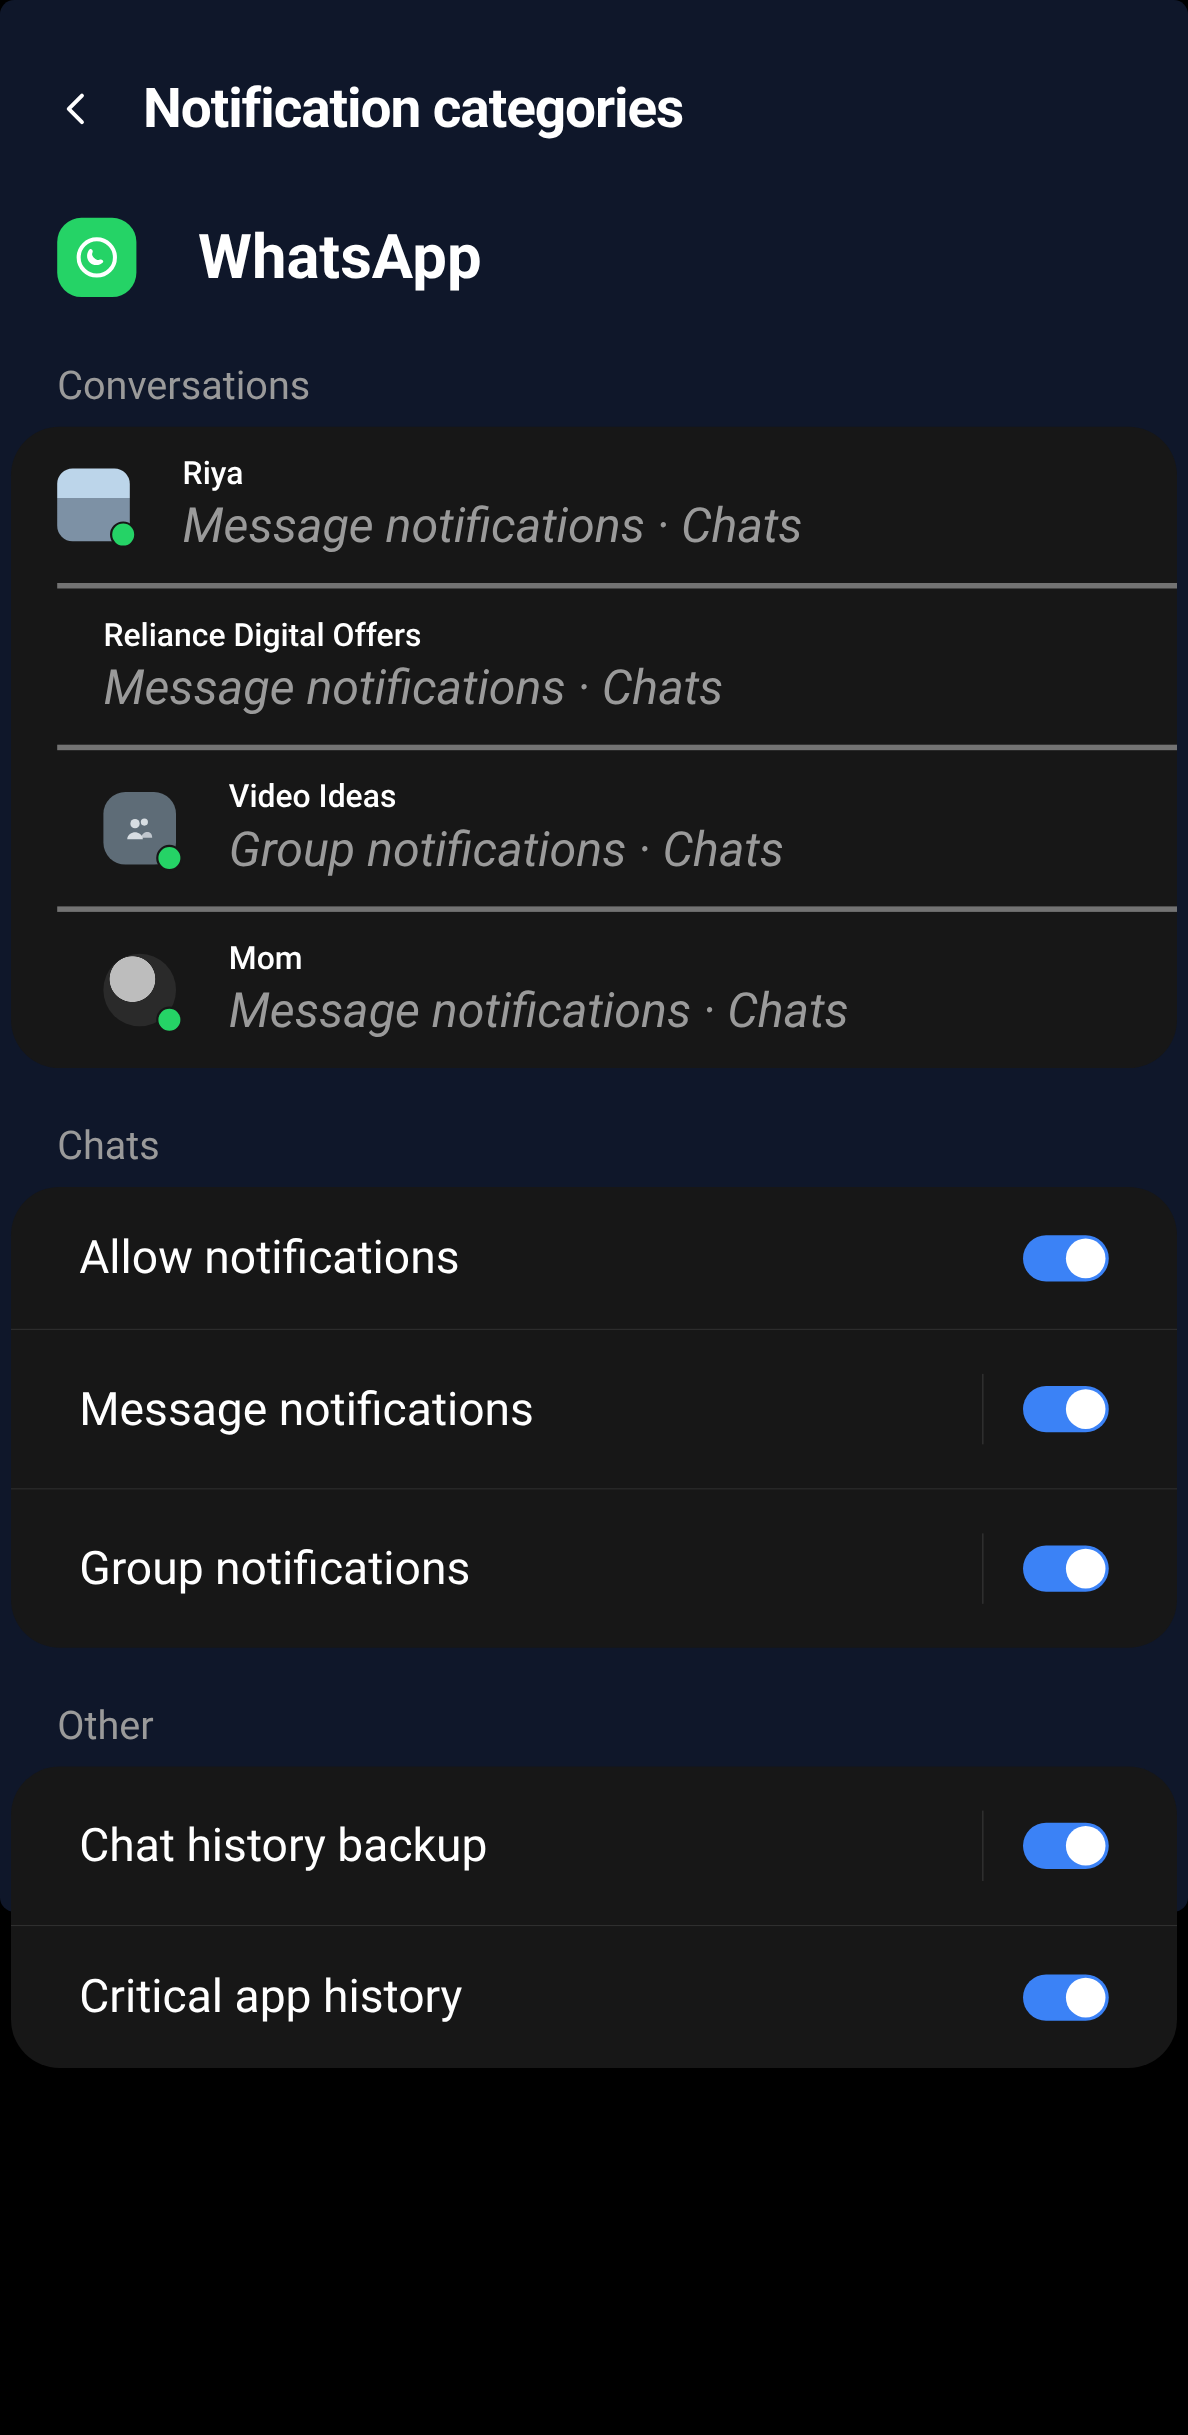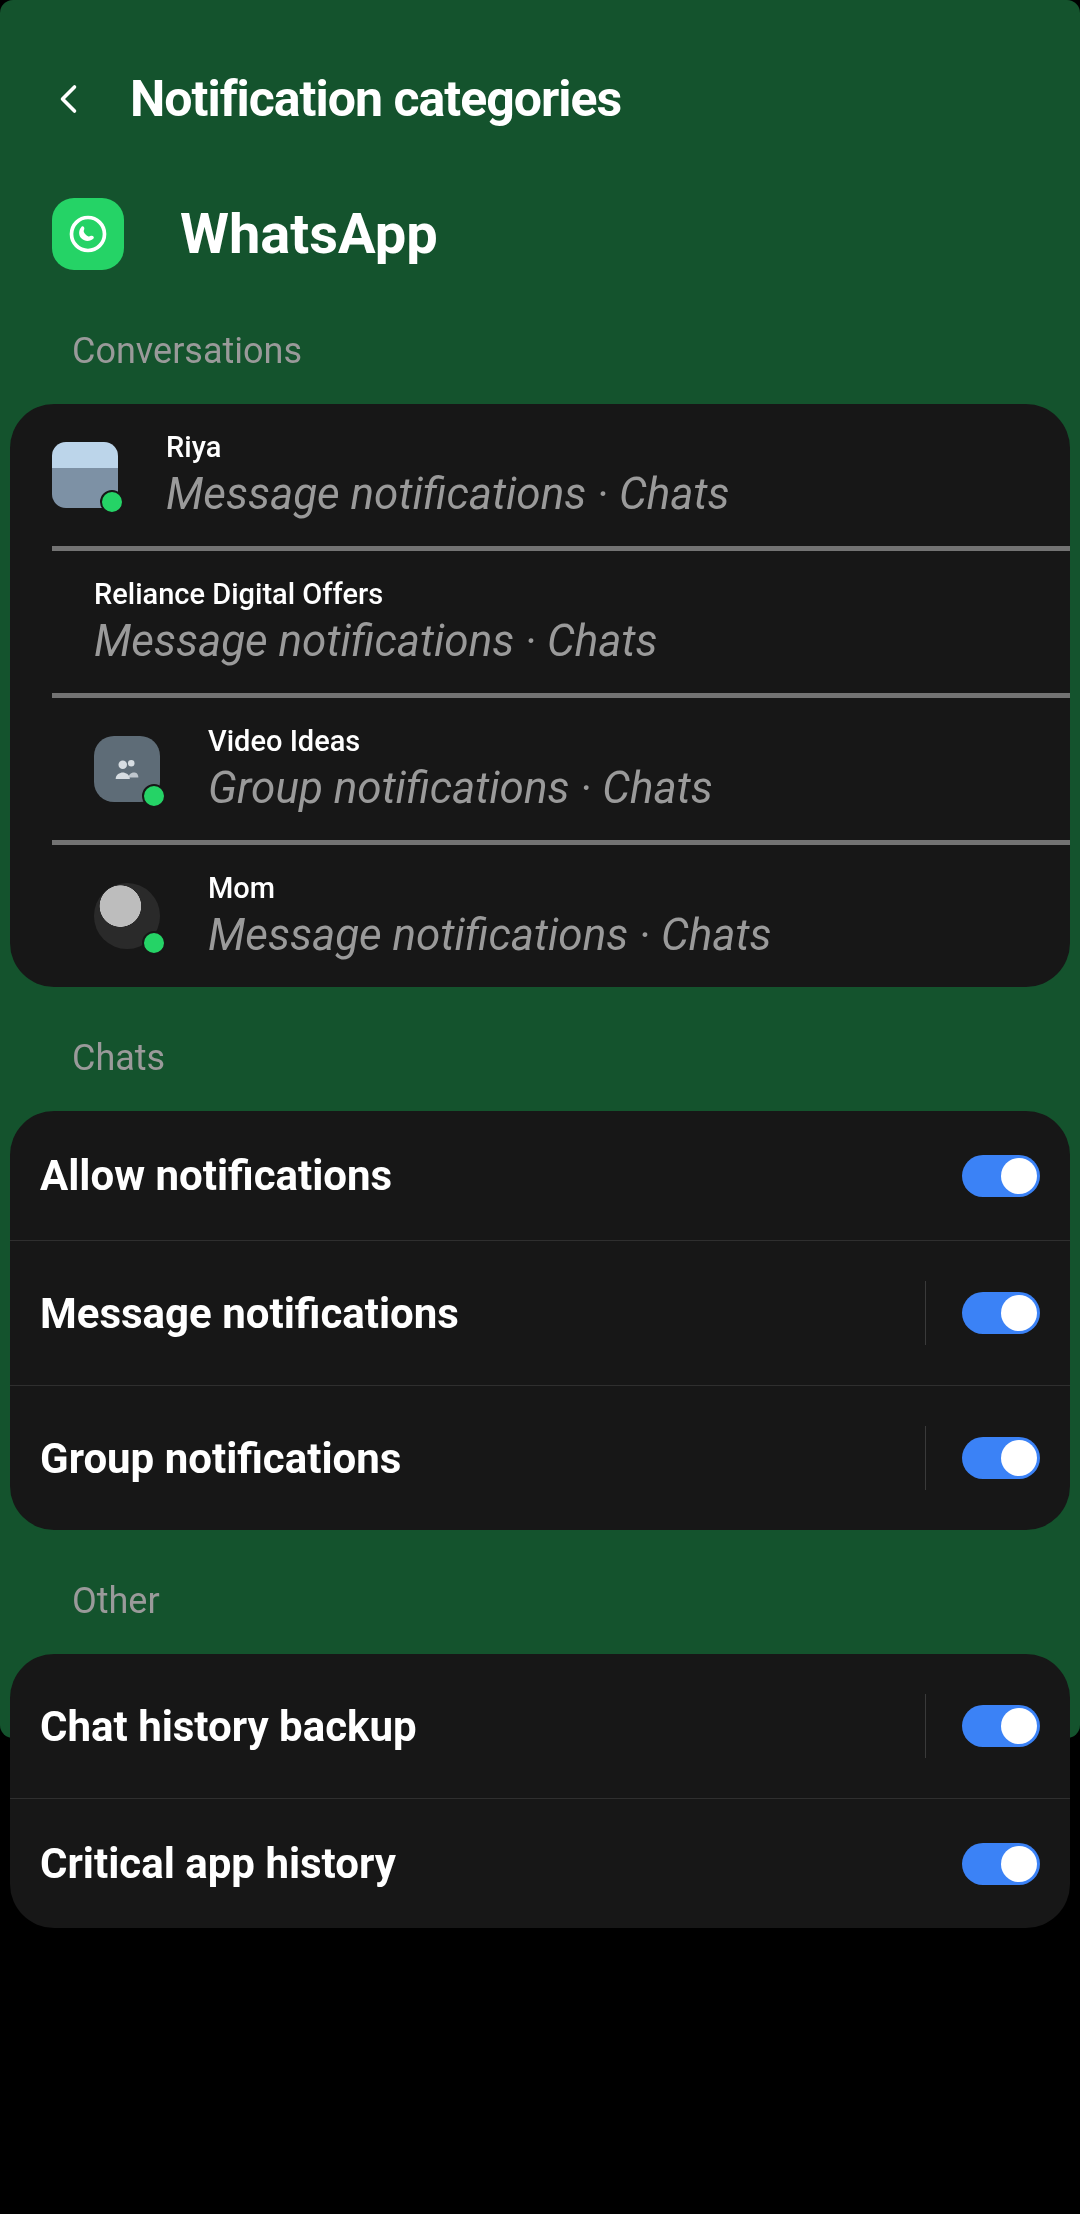--- a/index.html
+++ b/index.html
@@ -1,42 +1,42 @@
 <!DOCTYPE html>
 <html><head>
 <meta charset="utf-8">
 <style>
   * { margin: 0; padding: 0; box-sizing: border-box; }
   html, body { width: 1080px; height: 2214px; background: #000; font-family: -apple-system, BlinkMacSystemFont, "Segoe UI", Roboto, sans-serif; color: #fff; overflow: hidden; }
-  .screen { width: 1080px; height: 1738px; position: relative; background: #14532d; border-radius: 13px; }
+  .screen { width: 1080px; height: 1738px; position: relative; background: #0f172a; border-radius: 13px; }
 
   .header { display: flex; align-items: center; padding: 70px 50px 40px 50px; gap: 40px; }
   .back-icon { width: 40px; height: 40px; display: flex; align-items: center; justify-content: center; }
   .header-title { font-size: 50px; font-weight: 700; letter-spacing: -1px; }
 
   .app-row { display: flex; align-items: center; gap: 56px; padding: 30px 52px 60px 52px; }
   .app-icon { width: 72px; height: 72px; border-radius: 22px; background: #25D366; display: flex; align-items: center; justify-content: center; }
   .app-name { font-size: 56px; font-weight: 700; }
 
-  .section-label { color: #9a9a9a; font-size: 36px; padding: 0 52px 32px 52px; margin-left: 20px; }
+  .section-label { color: #9a9a9a; font-size: 36px; padding: 0 52px 16px 52px; }
 
   .card { background: #171717; border-radius: 44px; margin: 0 10px 50px 10px; overflow: hidden; }
 
   .conv-item { display: flex; align-items: center; gap: 48px; padding: 26px 42px; }
   .conv-item + .conv-item { border-top: 5px solid #737373; margin-left: 42px; }
   .conv-item.no-avatar { padding-left: 42px; }
   .avatar-wrap { position: relative; width: 66px; height: 66px; flex: 0 0 66px; }
   .avatar { width: 66px; height: 66px; border-radius: 14px; background: #555; }
   .avatar.circle { border-radius: 50%; }
   .avatar-badge { position: absolute; right: -6px; bottom: -6px; width: 24px; height: 24px; border-radius: 50%; background: #25D366; border: 2px solid #171717; display:flex; align-items:center; justify-content:center; }
   .conv-text { display: flex; flex-direction: column; gap: 4px; }
   .conv-title { font-size: 29px; font-weight: 500; }
   .conv-sub { font-size: 44px; color: #9a9a9a; font-style: italic; }
 
-  .setting-item { display: flex; align-items: center; justify-content: space-between; padding: 40px 30px; font-weight: bold; }
+  .setting-item { display: flex; align-items: center; justify-content: space-between; padding: 40px 62px; }
   .setting-item + .setting-item { border-top: 1px solid #2f2f2f; }
   .setting-label { font-size: 42px; }
   .right-cluster { display: flex; align-items: center; gap: 36px; }
   .vsep { width: 1px; height: 64px; background: #3a3a3a; }
 
   .toggle { width: 78px; height: 42px; border-radius: 21px; position: relative; }
   .toggle.on { background: #3B82F6; }
   .knob { position: absolute; top: 3px; width: 36px; height: 36px; border-radius: 50%; background: #fff; }
   .toggle.on .knob { right: 3px; }
 

